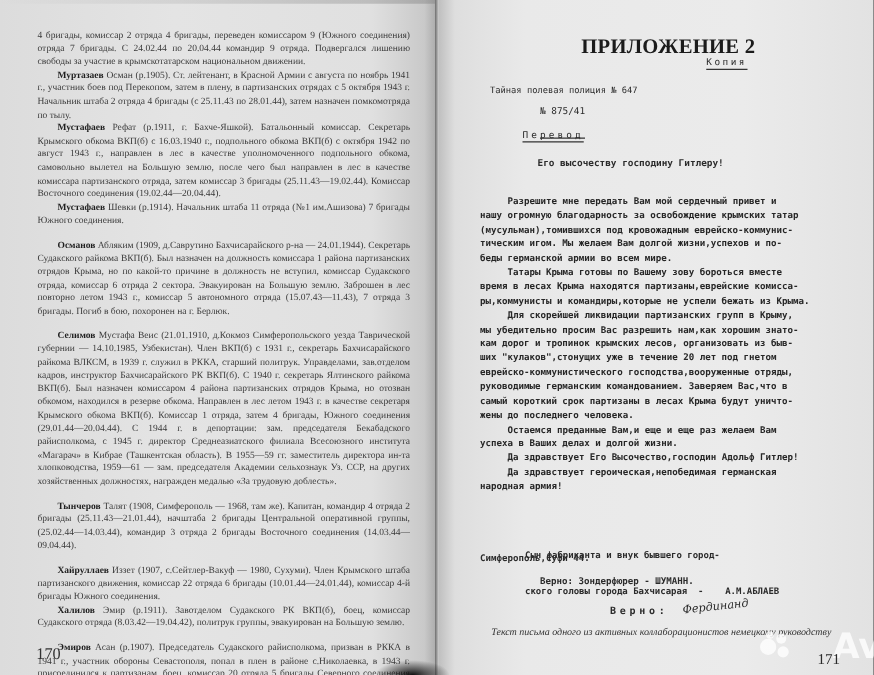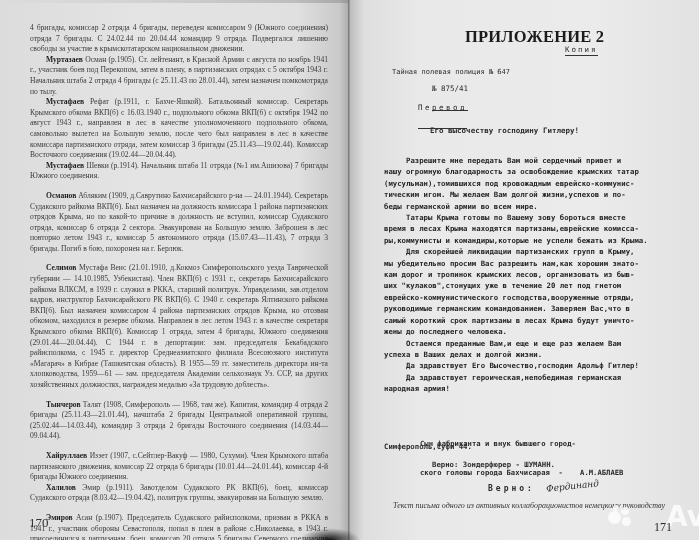--- a/index.html
+++ b/index.html
@@ -51,21 +51,21 @@
       font-family: "Liberation Serif", serif; font-weight: bold; font-size: 16.5px;
       color: #1b1b1b; letter-spacing: 0.2px;
     }
     .tw {
       position: absolute; font-family: "DejaVu Sans Mono", monospace;
       color: #2b2b2b; white-space: pre;
     }
     .copy-mark { left: 565px; top: 45px; font-size: 7.5px; letter-spacing: 2px; border-bottom: 1.5px solid #333; padding-bottom: 1px; }
     .hdr1 { left: 392px; top: 68px; font-size: 7px; }
     .hdr2 { left: 432px; top: 84px; font-size: 7.5px; border-bottom: 1.5px solid #333; padding-bottom: 17px; }
-    .hdr3 { left: 418px; top: 103px; font-size: 7.5px; letter-spacing: 2.5px; border-bottom: 1.5px solid #333; padding-bottom: 16px; }
+    .hdr3 { left: 418px; top: 103px; font-size: 7.5px; letter-spacing: 2.5px; border-bottom: 1.5px solid #333; padding-bottom: 1px; }
     .salut { left: 430px; top: 126px; font-size: 7.5px; font-weight: bold; }
     .letter {
       position: absolute; left: 384px; top: 155px; width: 298px;
       font-family: "DejaVu Sans Mono", monospace; font-size: 7.3px; line-height: 11.4px;
       color: #262626; font-weight: bold;
     }
     .letter p { margin: 0; white-space: pre; }
     .letter .ind { padding-left: 22px; }
     .sig1 { left: 420px; top: 420px; font-size: 7.2px; line-height: 9.5px; font-weight: bold; }
     .sig-addr { left: 384px; top: 442px; font-size: 7.3px; font-weight: bold; }

